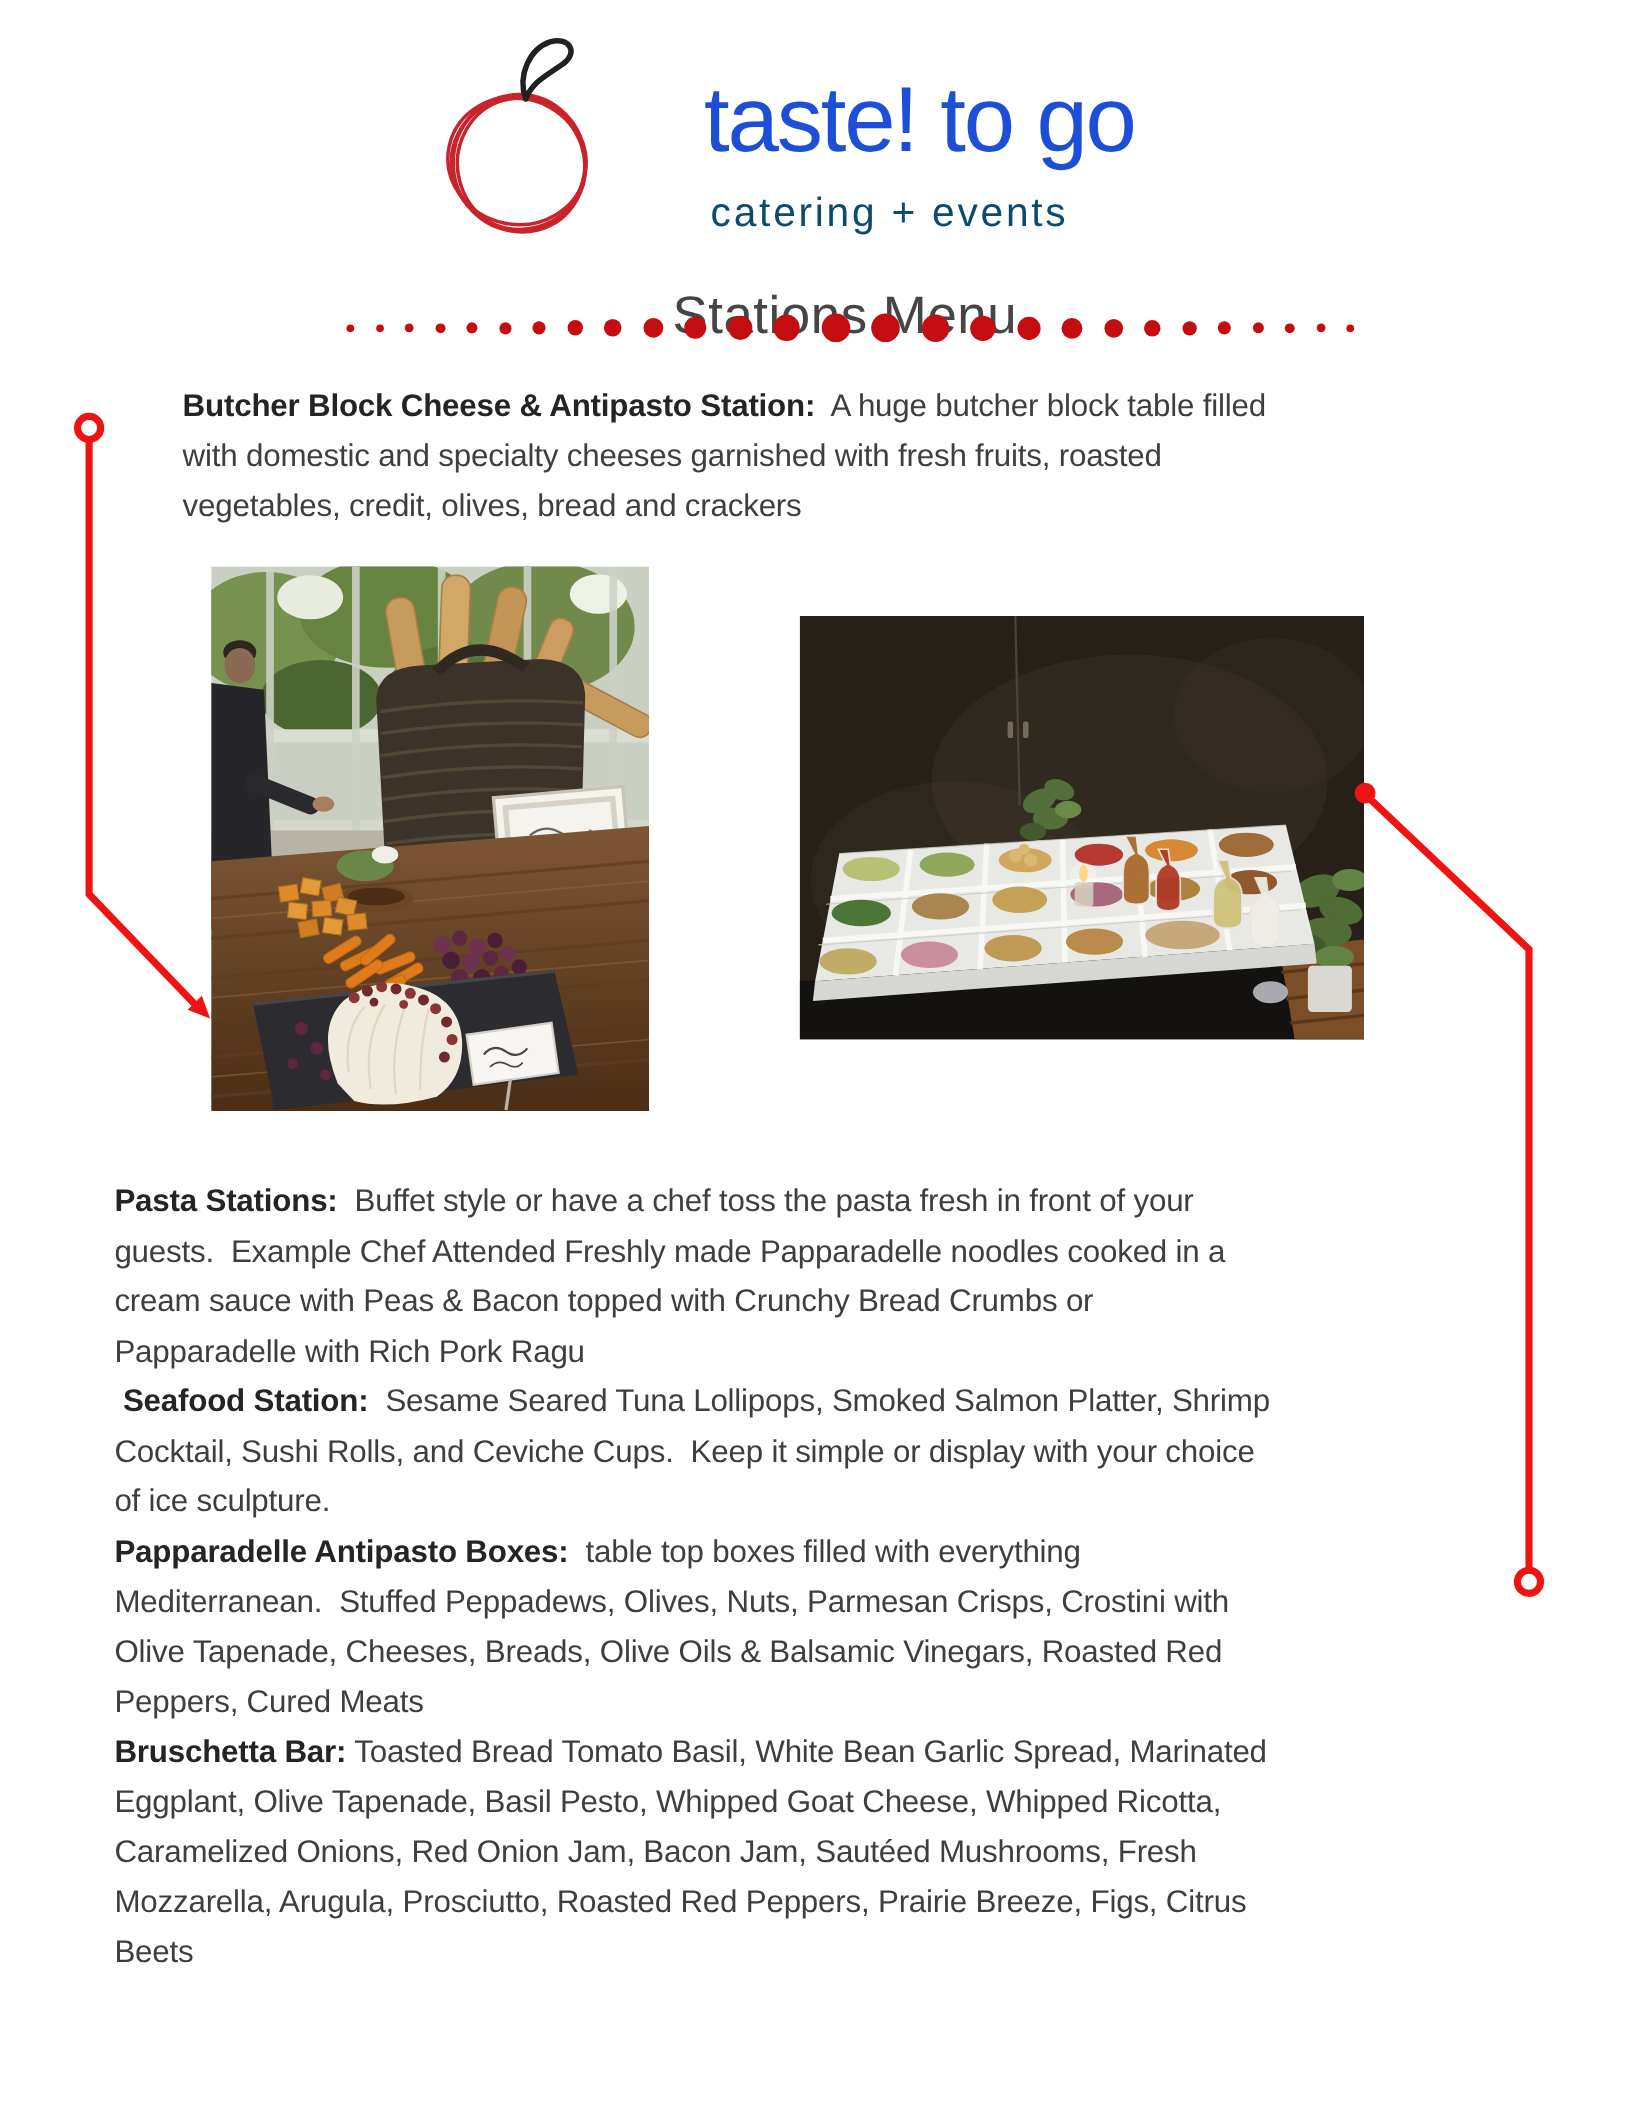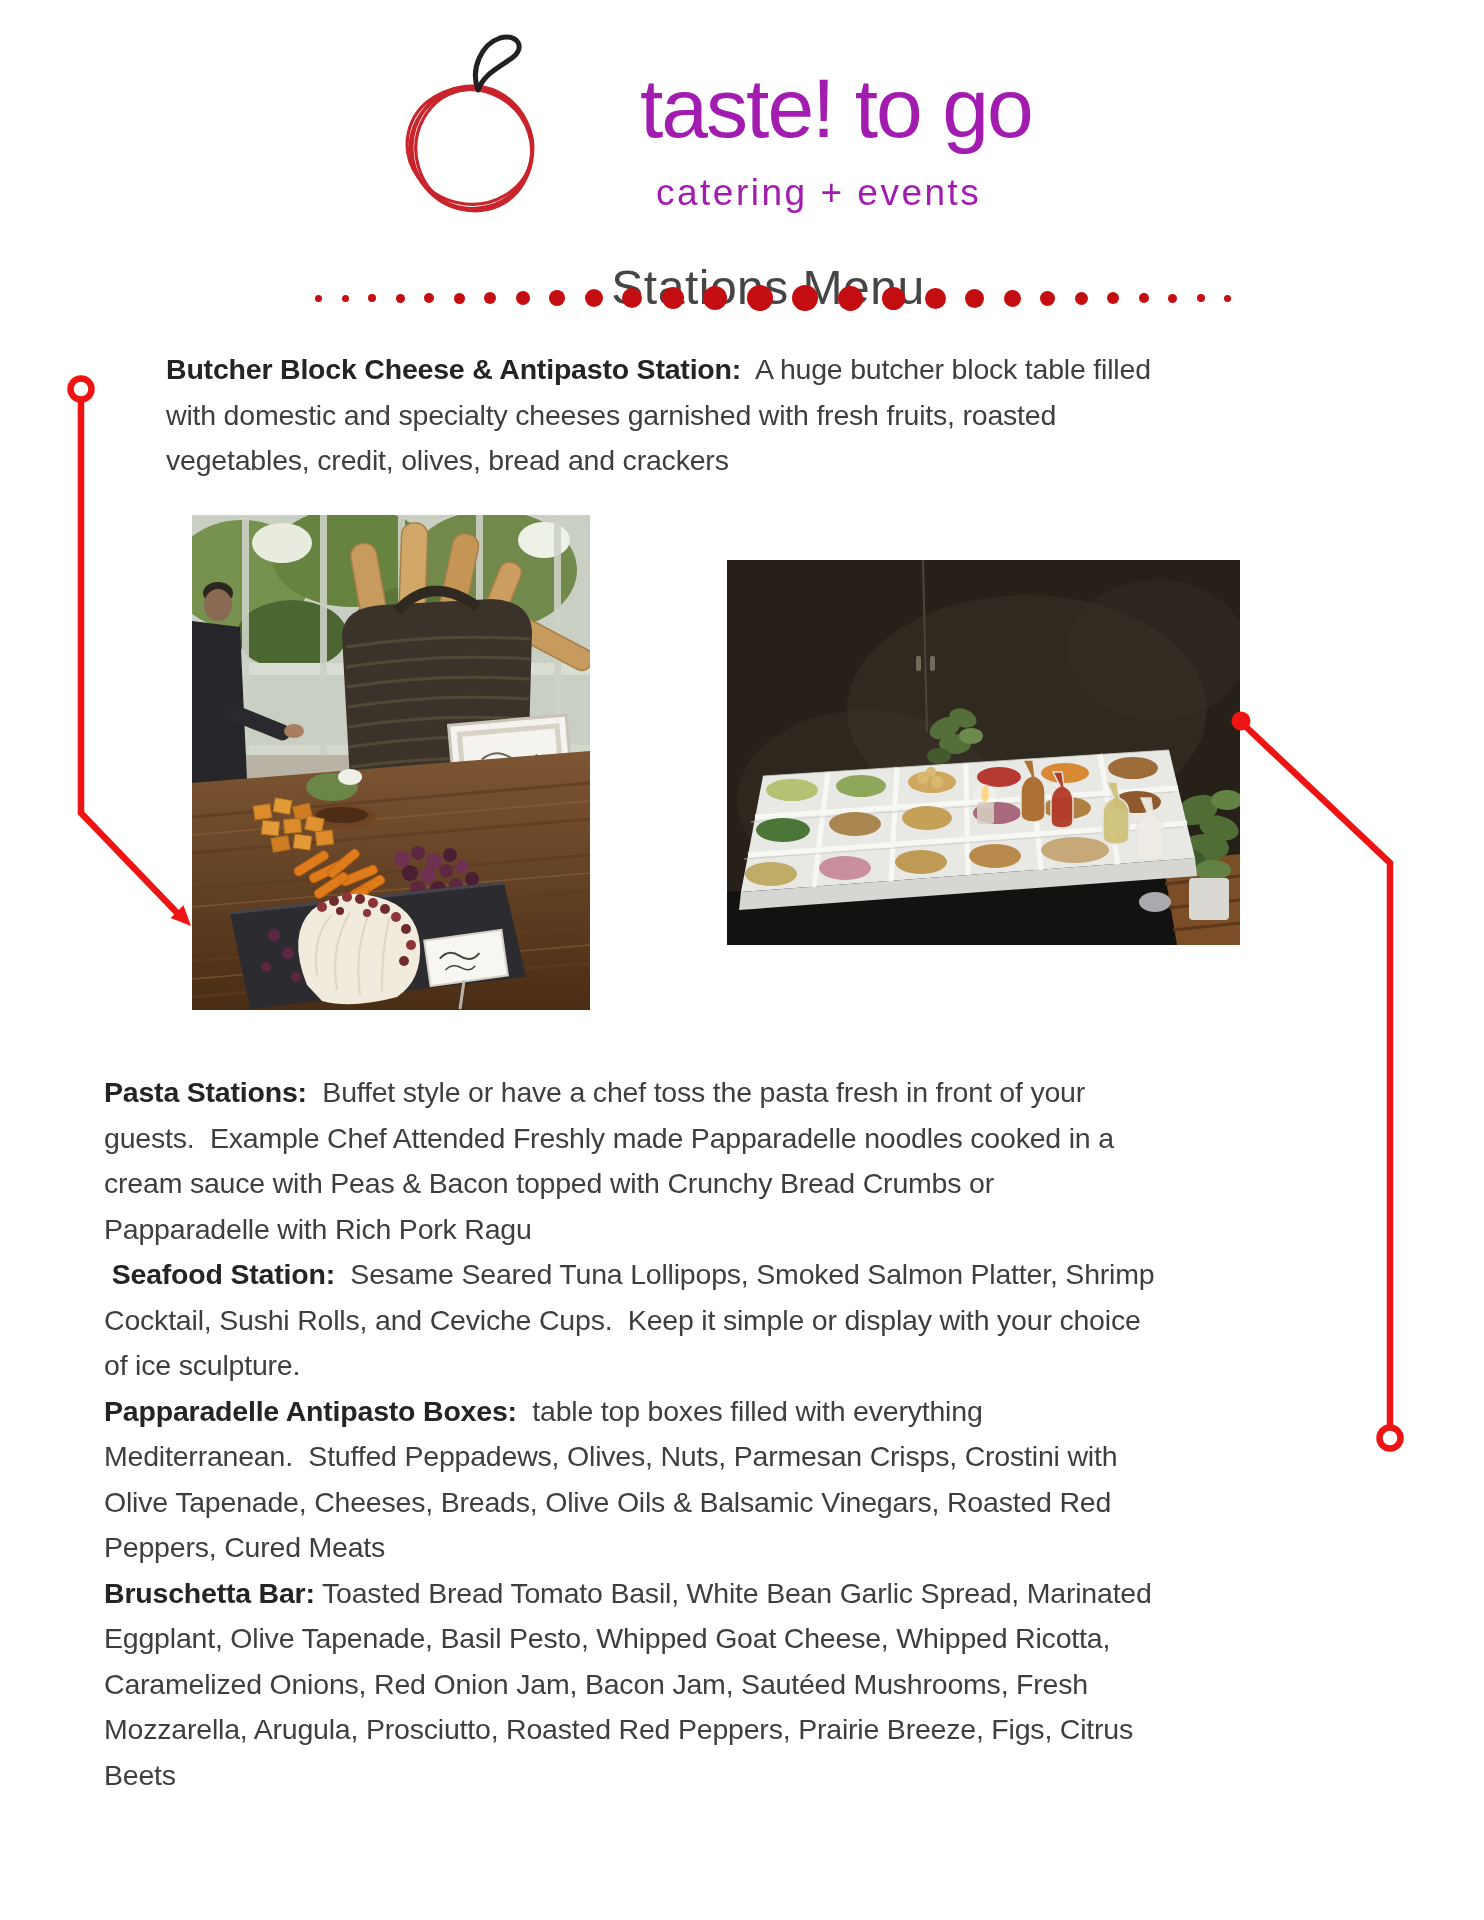--- a/index.html
+++ b/index.html
@@ -4,25 +4,25 @@
 <style>
   html,body{margin:0;padding:0;background:#ffffff;}
   .page{
     position:relative;width:1484px;height:1920px;background:#ffffff;overflow:hidden;
     font-family:"Liberation Sans","DejaVu Sans",sans-serif;
   }
   
   #logo-mark{position:absolute;left:386px;top:26px;width:170px;height:192px;}
   #brand{
     position:absolute;left:640px;top:66px;font-size:84px;font-weight:400;
-    color:#a21caf;letter-spacing:-2px;line-height:1;
+    color:#1d4ed8;letter-spacing:-2px;line-height:1;
   }
   #tagline{
     position:absolute;left:646px;top:174px;font-size:37px;font-weight:400;
-    color:#a21caf;letter-spacing:2.5px;line-height:1;margin-left:10px;
+    color:#0c4a6e;letter-spacing:2.5px;line-height:1;
   }
   #page-title{
     position:absolute;left:768px;top:228px;transform:translateX(-50%);
     font-size:48px;font-weight:400;color:#454545;letter-spacing:.5px;white-space:nowrap;
   }
   
   #dots{
     position:absolute;left:315px;top:283px;width:916px;height:30px;
     display:flex;align-items:center;justify-content:space-between;
   }

